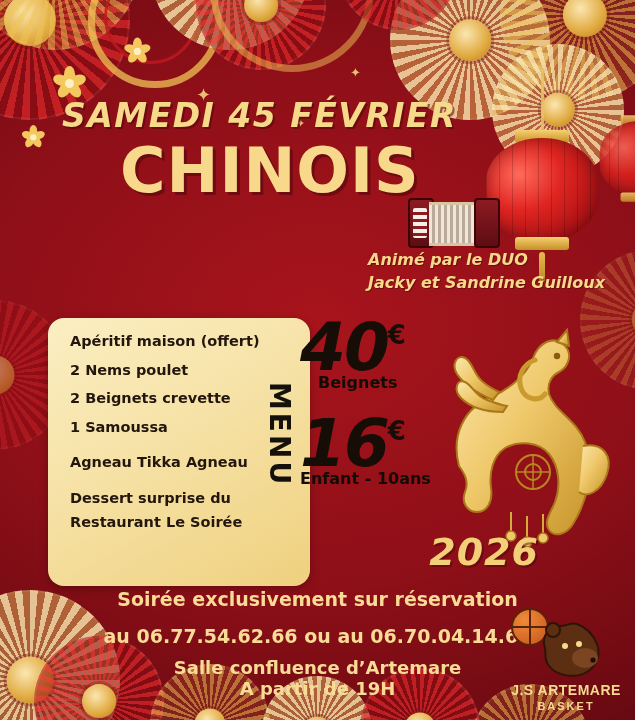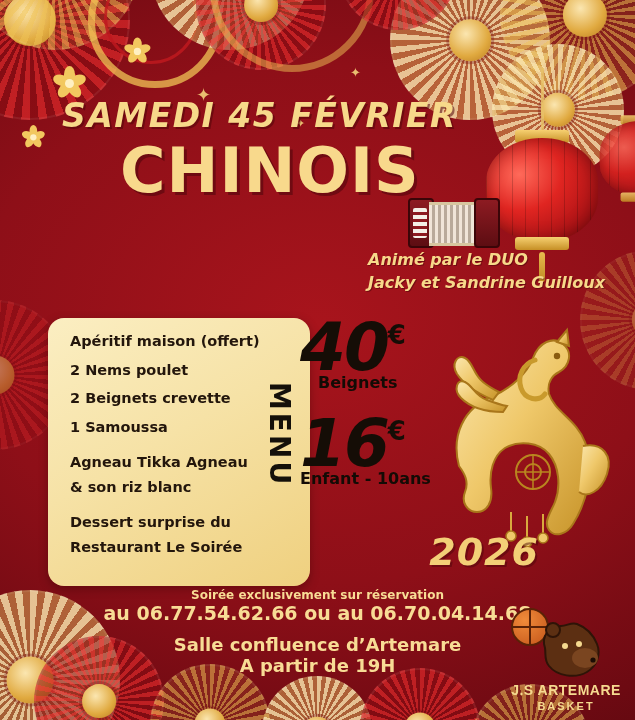--- a/index.html
+++ b/index.html
@@ -311,21 +311,21 @@
   
   .footer {
     position: absolute;
     left: 0; right: 0;
     top: 588px;
     text-align: center;
     z-index: 6;
     color: #f8dc95;
     font-family: "DejaVu Sans", sans-serif;
   }
-  .footer .l1 { font-size: 12px; font-weight: 600; margin-bottom: 0; }
+  .footer .l1 { font-size: 19px; font-weight: 600; margin-bottom: 15px; }
   .footer .l2 { font-size: 19px; font-weight: 600; margin-bottom: 10px; }
   .footer .l3 { font-size: 18px; font-weight: bold; }
   .footer .l4 { font-size: 18px; font-weight: bold; }
 
   
   .logo {
     position: absolute;
     right: 8px; bottom: 4px;
     width: 122px; height: 108px;
     z-index: 7;
@@ -483,21 +483,20 @@
     <div>Jacky et Sandrine Guilloux</div>
   </div>
 
   <div class="menu-panel">
     <div class="menu-list">
       <div class="item">Apéritif maison (offert)</div>
       <div class="item">2 Nems poulet</div>
       <div class="item">2 Beignets crevette</div>
       <div class="item">1 Samoussa</div>
       <div class="item gap">Agneau Tikka Agneau</div>
-      <div class="item sub">&amp; son riz blanc</div>
       <div class="item gap">Dessert surprise du</div>
       <div class="item sub">Restaurant Le Soirée</div>
     </div>
     <div class="menu-word">MENU</div>
   </div>
 
   <div class="price-block price-40">
     <div>
       <span class="price-num">40</span><span class="price-eur">€</span>
     </div>

